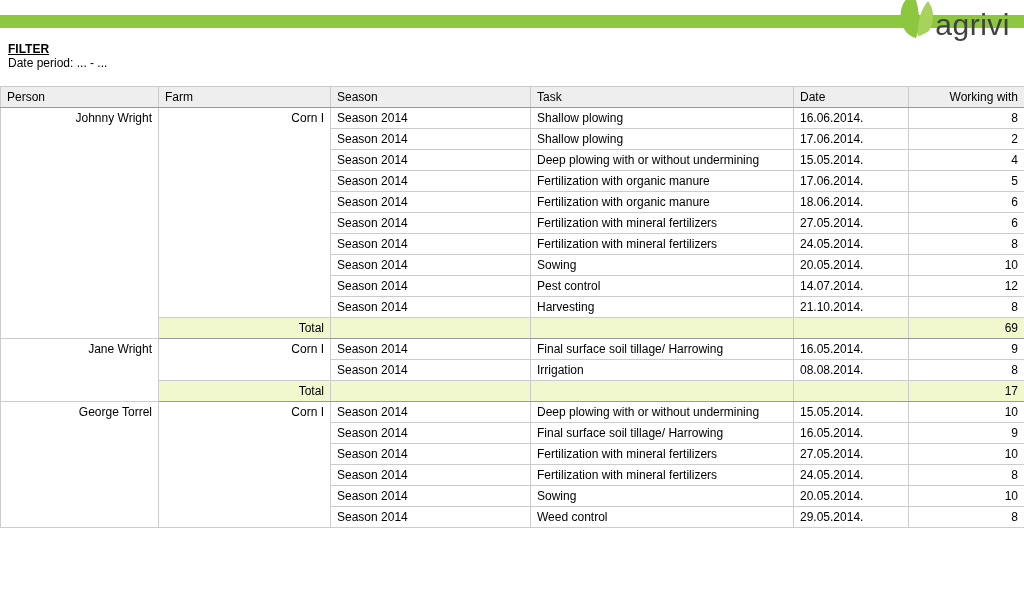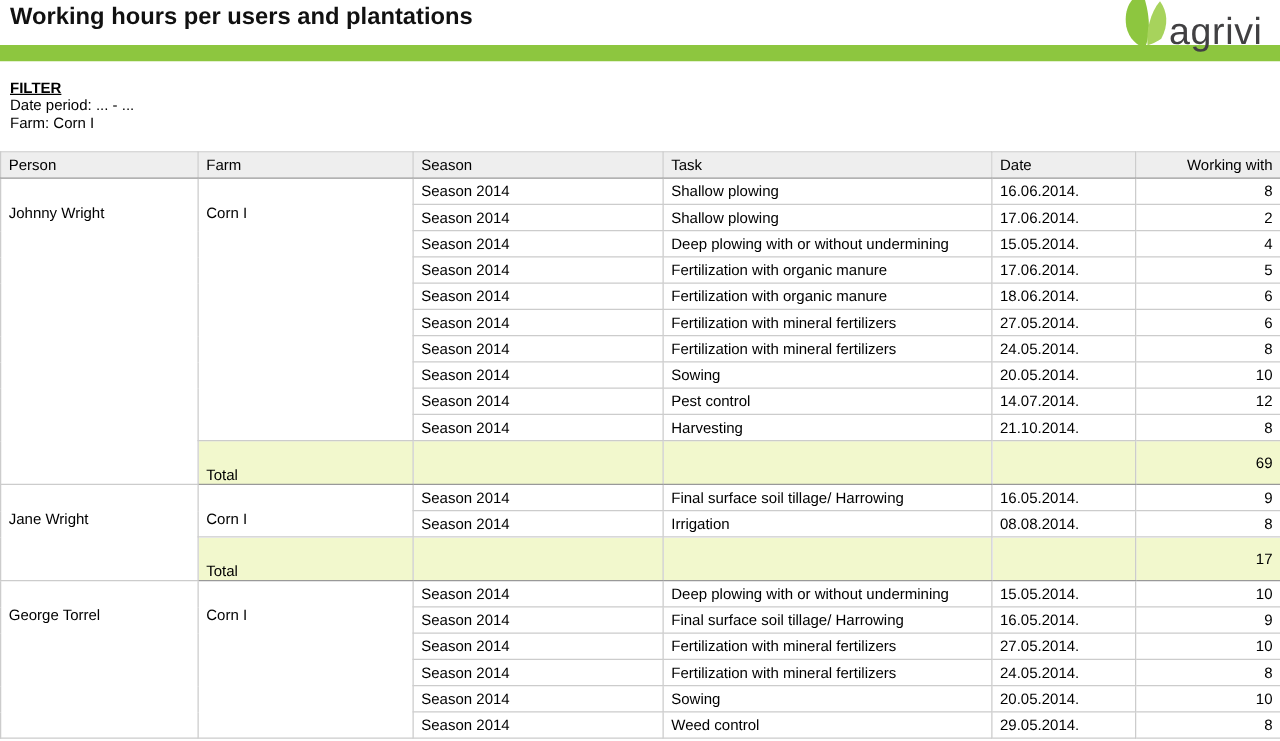--- a/index.html
+++ b/index.html
@@ -55,45 +55,43 @@
     overflow: hidden;
     white-space: nowrap;
   }
   .report-table th {
     background: var(--header-bg);
     text-align: left;
     border-bottom-color: var(--border-strong);
   }
   th.col-date, td.col-date { text-align: left; }
   th.col-hours, td.col-hours { text-align: right; }
-  td.col-person, td.col-farm { vertical-align: top; padding-top: 20px; }
+  td.col-person, td.col-farm { vertical-align: top; padding-top: 3px; text-align: right; }
   tr.total-row td { background: var(--total-bg); border-bottom-color: var(--border-strong); }
 </style>
 </head>
 <body>
 
 <div class="report-header">
-  <div class="report-title">Working hours per users and plantations</div>
   <div class="logo">
     <span class="logo-leaves">
       <svg width="40" height="46" viewBox="0 0 40 46">
         <path d="M17 1 C 7 5, 2 15, 4 28 C 6 38, 13 44, 19 45 C 23 36, 24 20, 17 1 Z" fill="#8dc63f"></path>
         <path d="M31 8 C 37 16, 38 27, 32 38 C 26 42, 22 43, 21 43 C 20 32, 23 17, 31 8 Z" fill="#a7d35c"></path>
       </svg>
     </span>
     <span class="logo-text">agrivi</span>
   </div>
 </div>
 
 <div class="green-bar"></div>
 
 <div class="filter-block">
   <div class="filter-heading">FILTER</div>
   <div class="filter-line">Date period: ... - ...</div>
-  <div class="filter-line">Farm: Corn I</div>
 </div>
 
 <table class="report-table">
   <colgroup>
     <col style="width:158px">
       <col style="width:172px">
       <col style="width:200px">
     <col style="width:263px">
       <col style="width:115px">
       <col style="width:116px">

